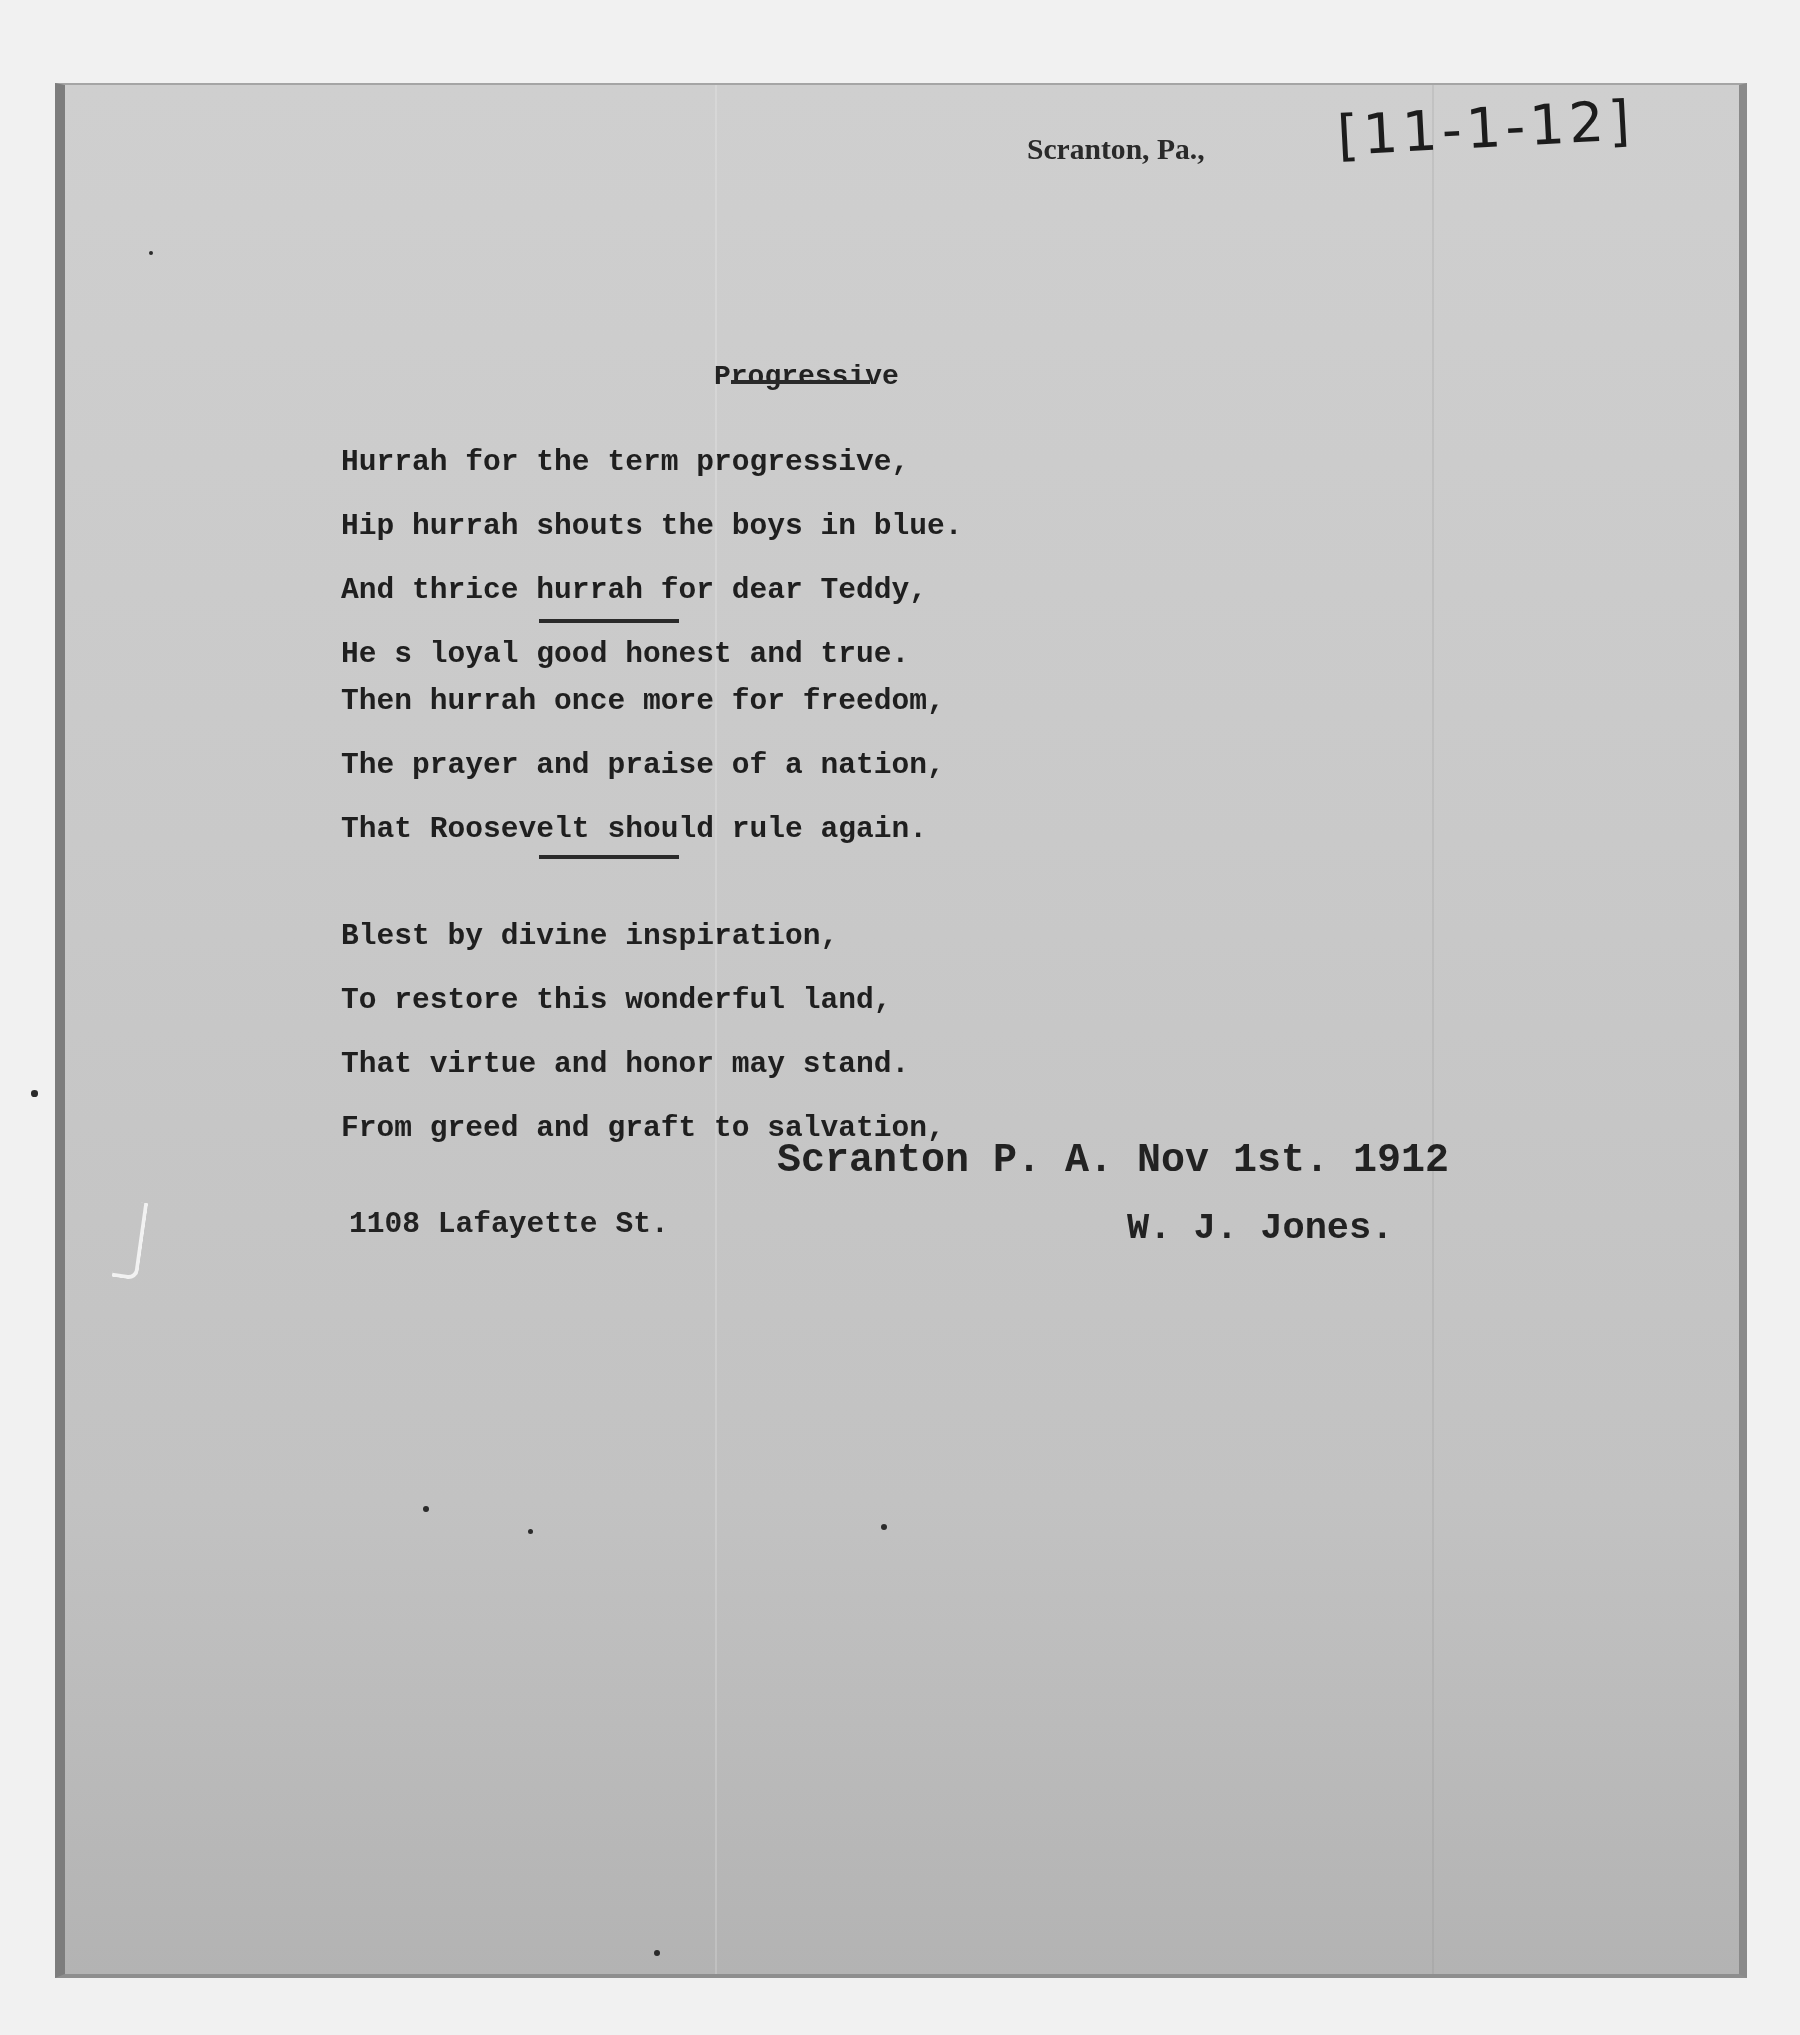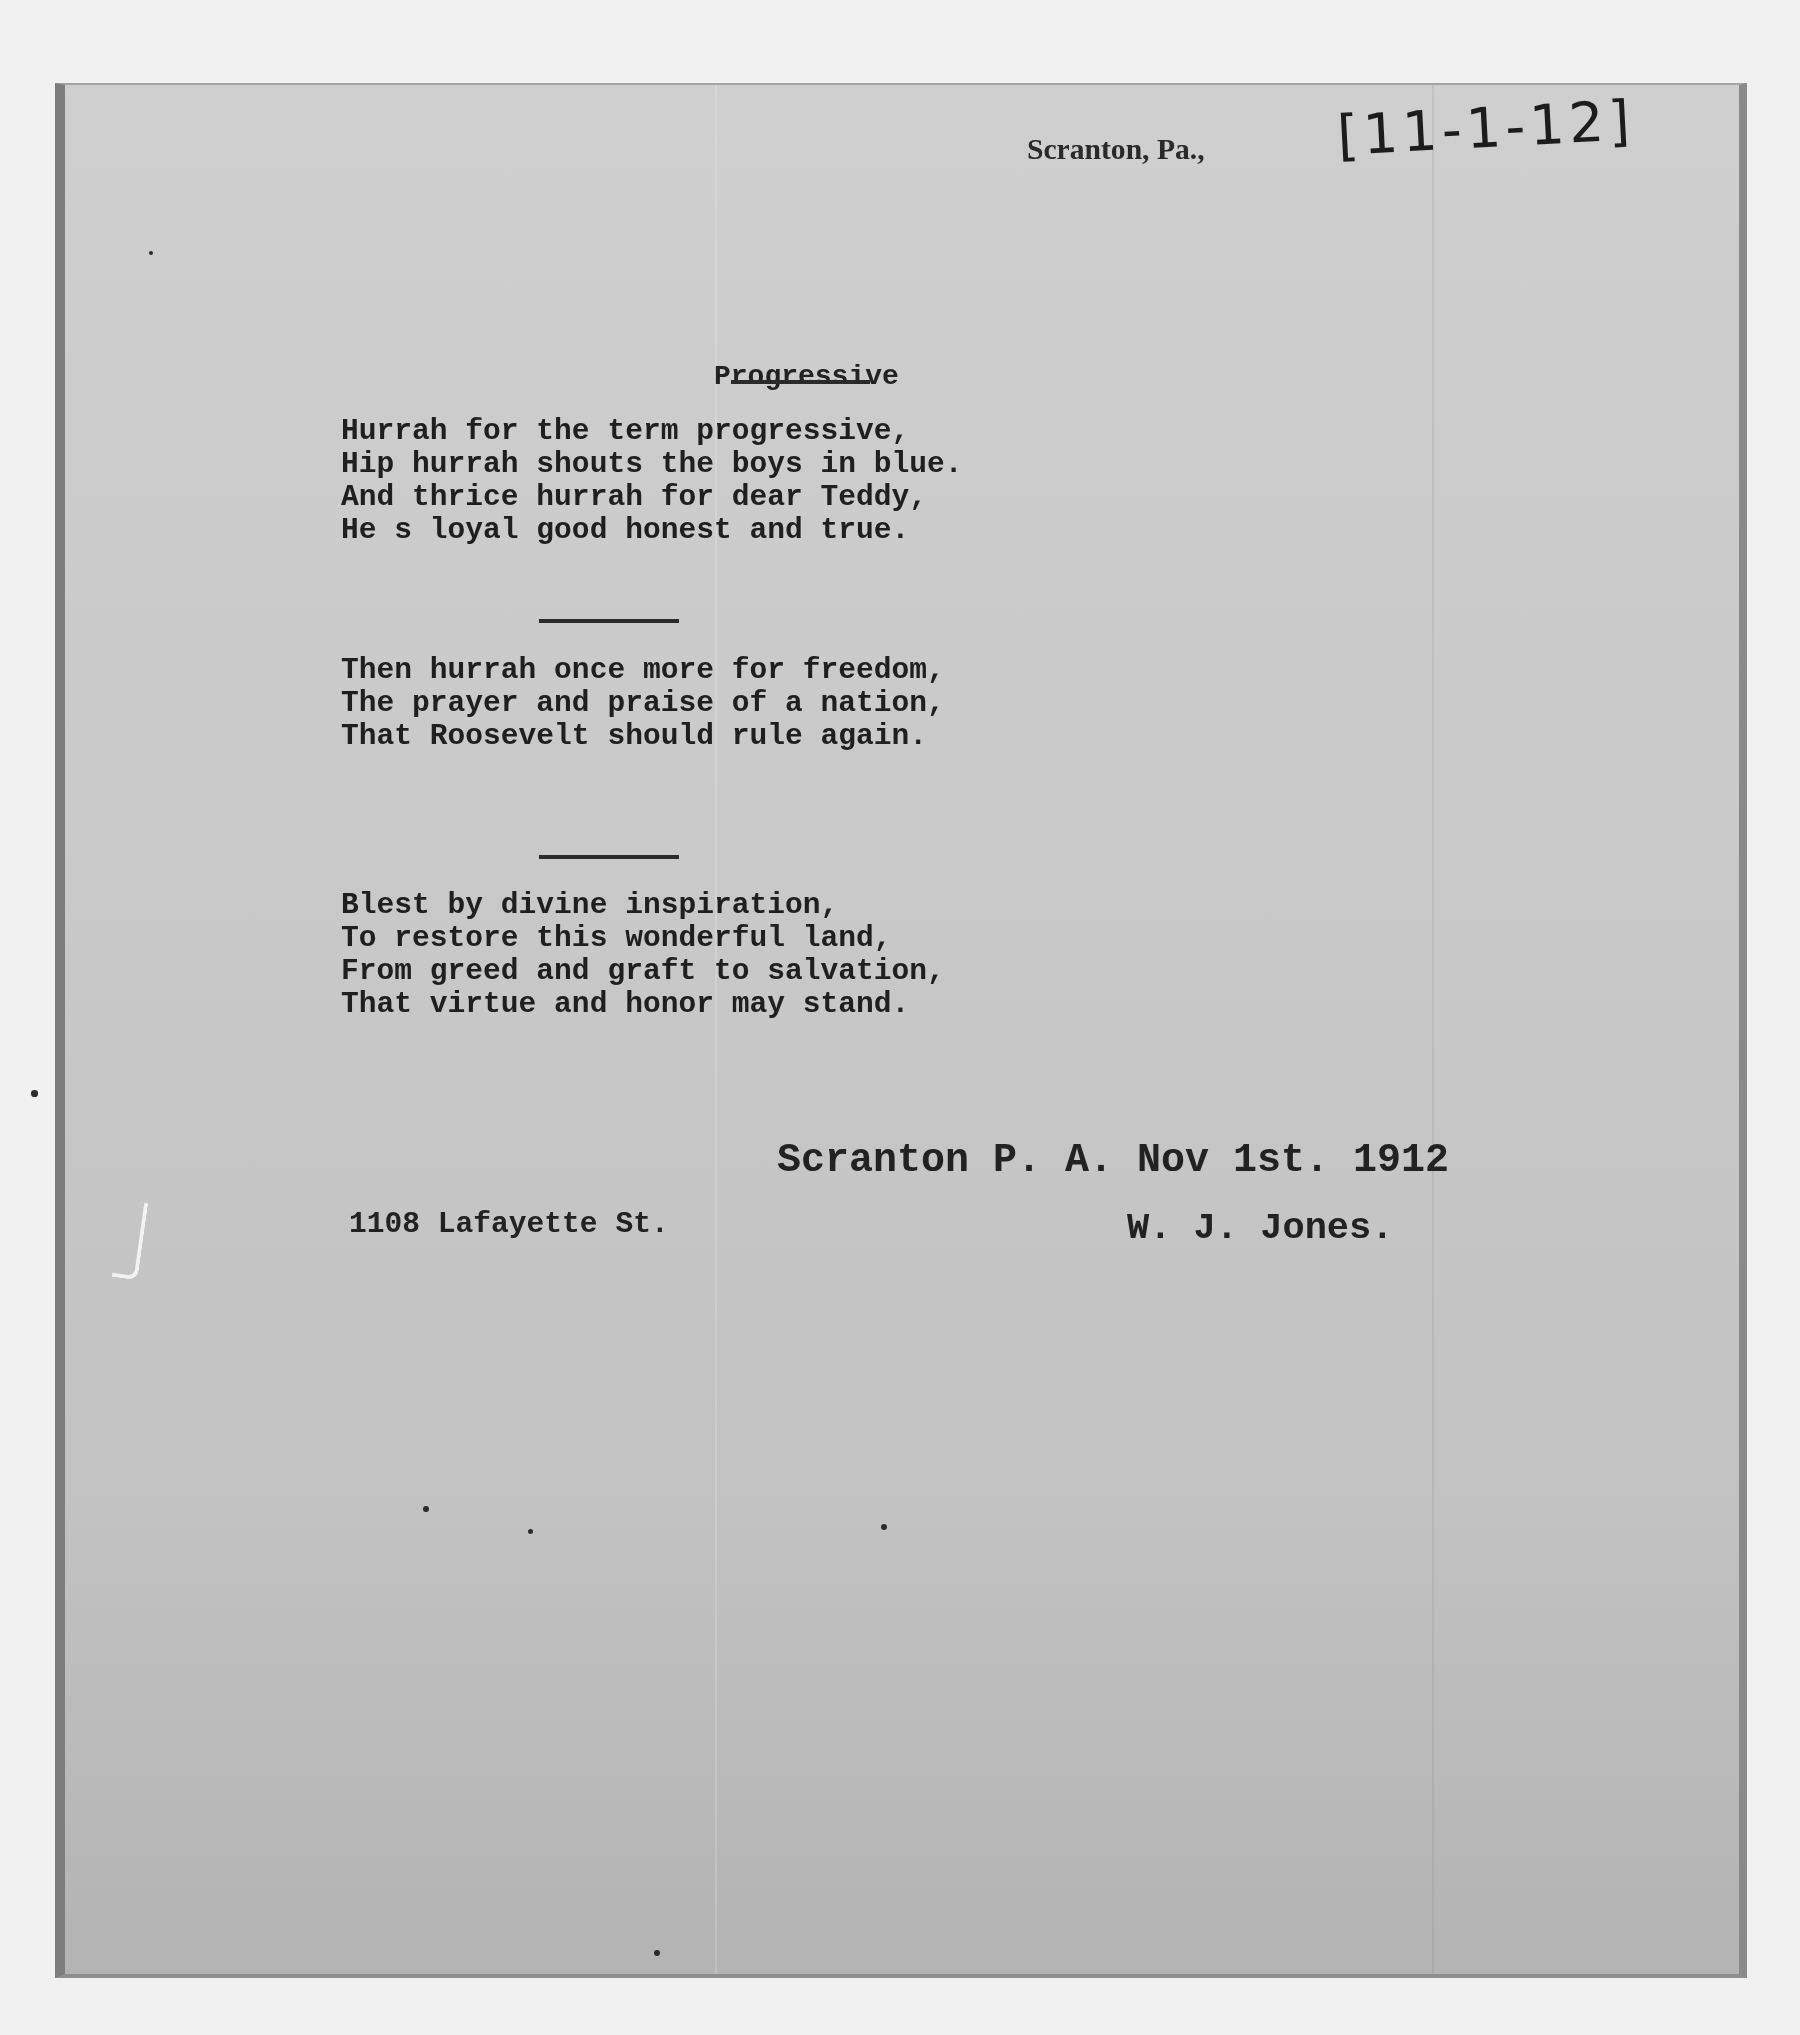--- a/index.html
+++ b/index.html
@@ -84,20 +84,21 @@
       position: absolute;
       left: 341px;
       font-size: 29.6px;
       line-height: 33px;
       font-weight: bold;
       color: #1f1f1f;
       font-family: "Liberation Mono", "DejaVu Sans Mono", monospace;
     }
     .stanza div {
       white-space: pre;
+      margin-top: 31px;
     }
     .place-date {
       left: 777px;
       top: 1091px;
       font-size: 40px;
     }
     .address {
       left: 349px;
       top: 1160px;
       font-size: 29.6px;
@@ -152,22 +153,22 @@
   <div>Then hurrah once more for freedom,</div>
   <div>The prayer and praise of a nation,</div>
   <div>That Roosevelt should rule again.</div>
 </div>
 
 <div class="rule" style="left:539px; top:855px; width:140px;"></div>
 
 <div class="stanza" style="top:889px;">
   <div>Blest by divine inspiration,</div>
   <div>To restore this wonderful land,</div>
+  <div>That virtue and honor may stand.</div>
   <div>From greed and graft to salvation,</div>
-  <div>That virtue and honor may stand.</div>
 </div>
 
 <div class="type place-date">Scranton P. A. Nov 1st. 1912</div>
 <div class="type address">1108 Lafayette St.</div>
 <div class="type signature">W. J. Jones.</div>
 
 <div class="arrow-mark"></div>
 
 <div class="speck" style="left:31px; top:1090px; width:7.4px; height:6.6px;"></div>
 <div class="speck" style="left:423px; top:1506px; width:5.9px; height:5.9px;"></div>

